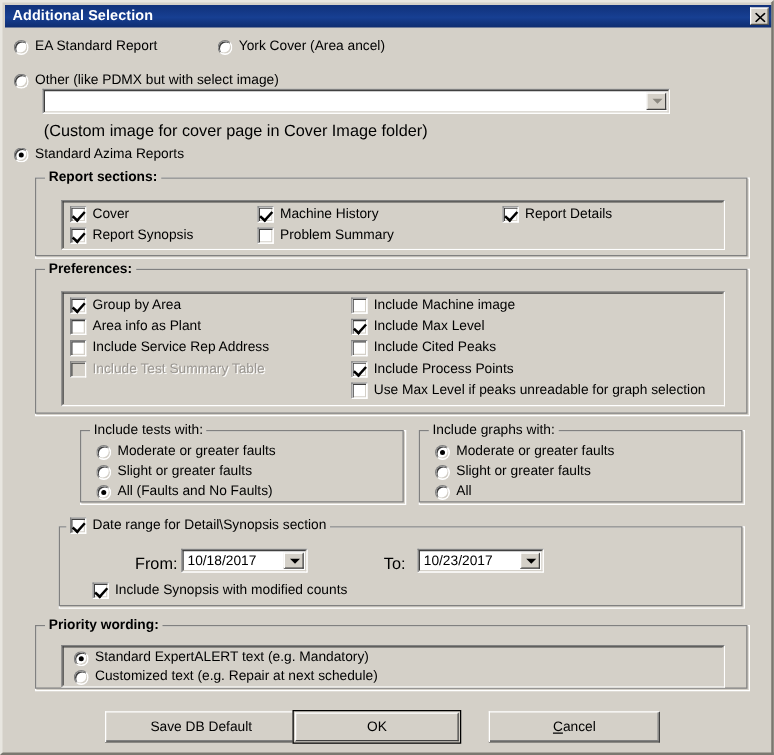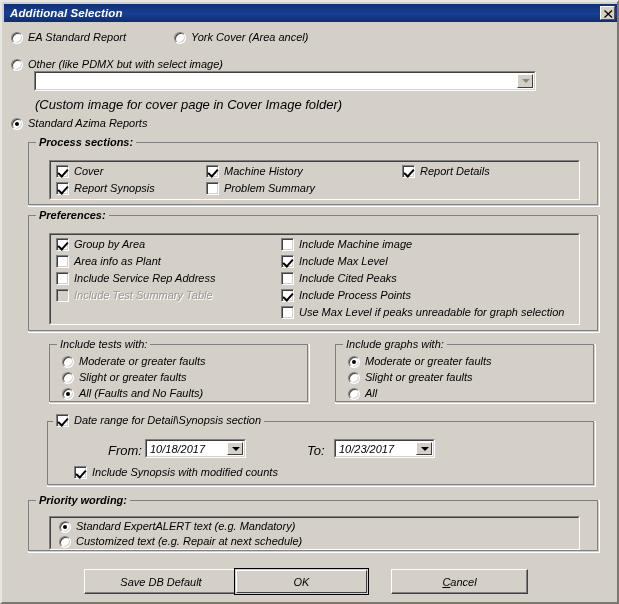--- a/index.html
+++ b/index.html
@@ -19,21 +19,20 @@
   .window {
     position: absolute;
     left: 0; top: 0;
     width: 619px; height: 604px;
     box-sizing: border-box;
     background: #d4d0c8;
     border-left: 2px solid #e8e6e0;
     border-top: 2px solid #e8e6e0;
     border-right: 2px solid #7b7870;
     border-bottom: 2px solid #7b7870;
-    font-style: italic;
   }
   .titlebar {
     position: absolute;
     left: 2px; top: 2px;
     width: 613px; height: 18px;
     background: linear-gradient(to bottom, #10317a 0%, #173f92 55%, #0e2d70 100%);
     display: flex;
     align-items: center;
     padding: 0 2px 0 6px;
     box-sizing: border-box;
@@ -302,21 +301,21 @@
   </div>
 
   <div class="static-text" style="left:33px; top:95px;">(Custom image for cover page in Cover Image folder)</div>
 
   <div class="radio-row" style="left:9px; top:115px;">
     <span class="radio checked"></span>
     <span class="lbl">Standard Azima Reports</span>
   </div>
 
   <div class="groupbox" style="left:26px; top:140px; width:572px; height:65px;">
-    <span class="gb-caption" style="font-weight:bold;">Process sections:</span>
+    <span class="gb-caption" style="font-weight:bold;">Report sections:</span>
 
     <div class="panel" style="left:20px; top:17px; width:531px; height:40px;">
       <div class="check-row" style="left:6px; top:4px;">
         <span class="check checked"></span>
         <span class="lbl">Cover</span>
       </div>
       <div class="check-row" style="left:156px; top:4px;">
         <span class="check checked"></span>
         <span class="lbl">Machine History</span>
       </div>
@@ -373,21 +372,21 @@
         <span class="check checked"></span>
         <span class="lbl">Include Process Points</span>
       </div>
       <div class="check-row" style="left:231px; top:72px;">
         <span class="check"></span>
         <span class="lbl">Use Max Level if peaks unreadable for graph selection</span>
       </div>
     </div>
   </div>
 
-  <div class="groupbox" style="left:47px; top:342px; width:261px; height:60px;">
+  <div class="groupbox" style="left:62px; top:342px; width:261px; height:60px;">
     <span class="gb-caption">Include tests with:</span>
 
     <div class="radio-row" style="left:12px; top:10px;">
       <span class="radio"></span>
       <span class="lbl">Moderate or greater faults</span>
     </div>
     <div class="radio-row" style="left:12px; top:26px;">
       <span class="radio"></span>
       <span class="lbl">Slight or greater faults</span>
     </div>

